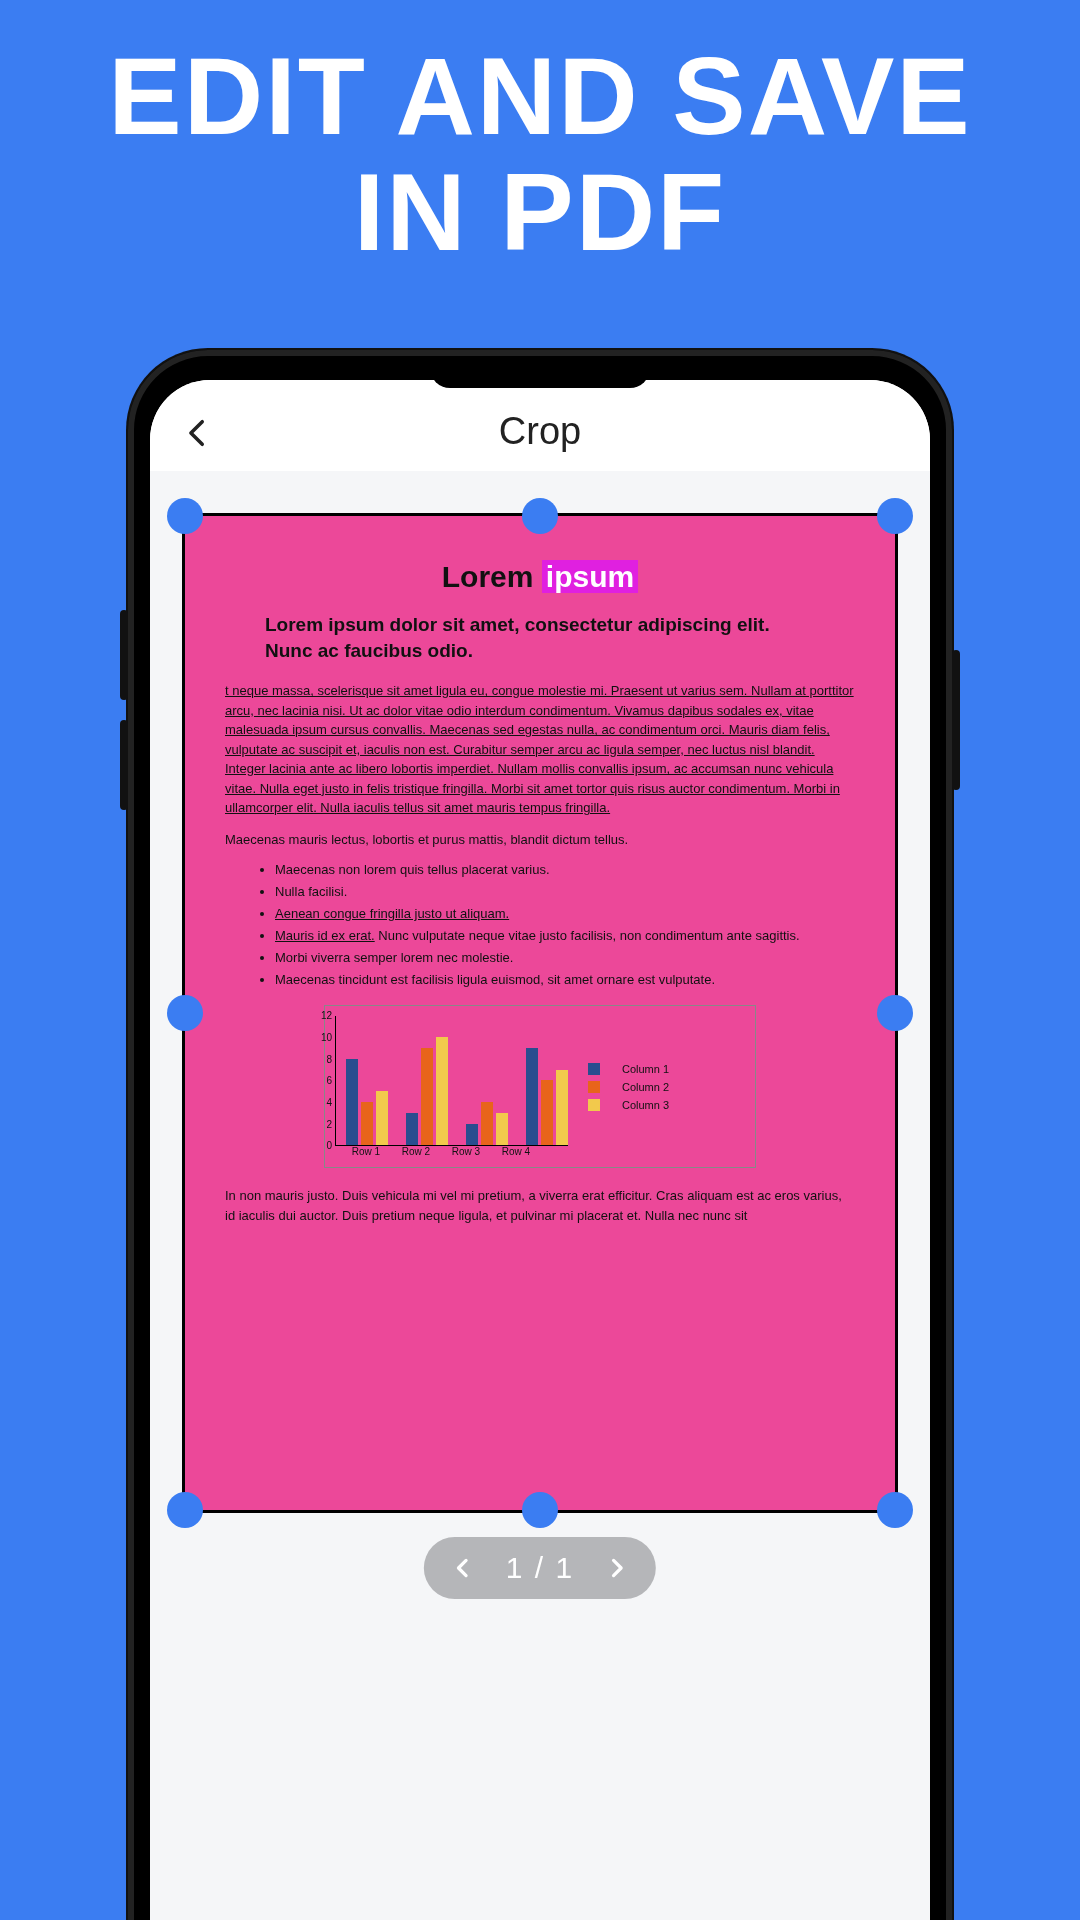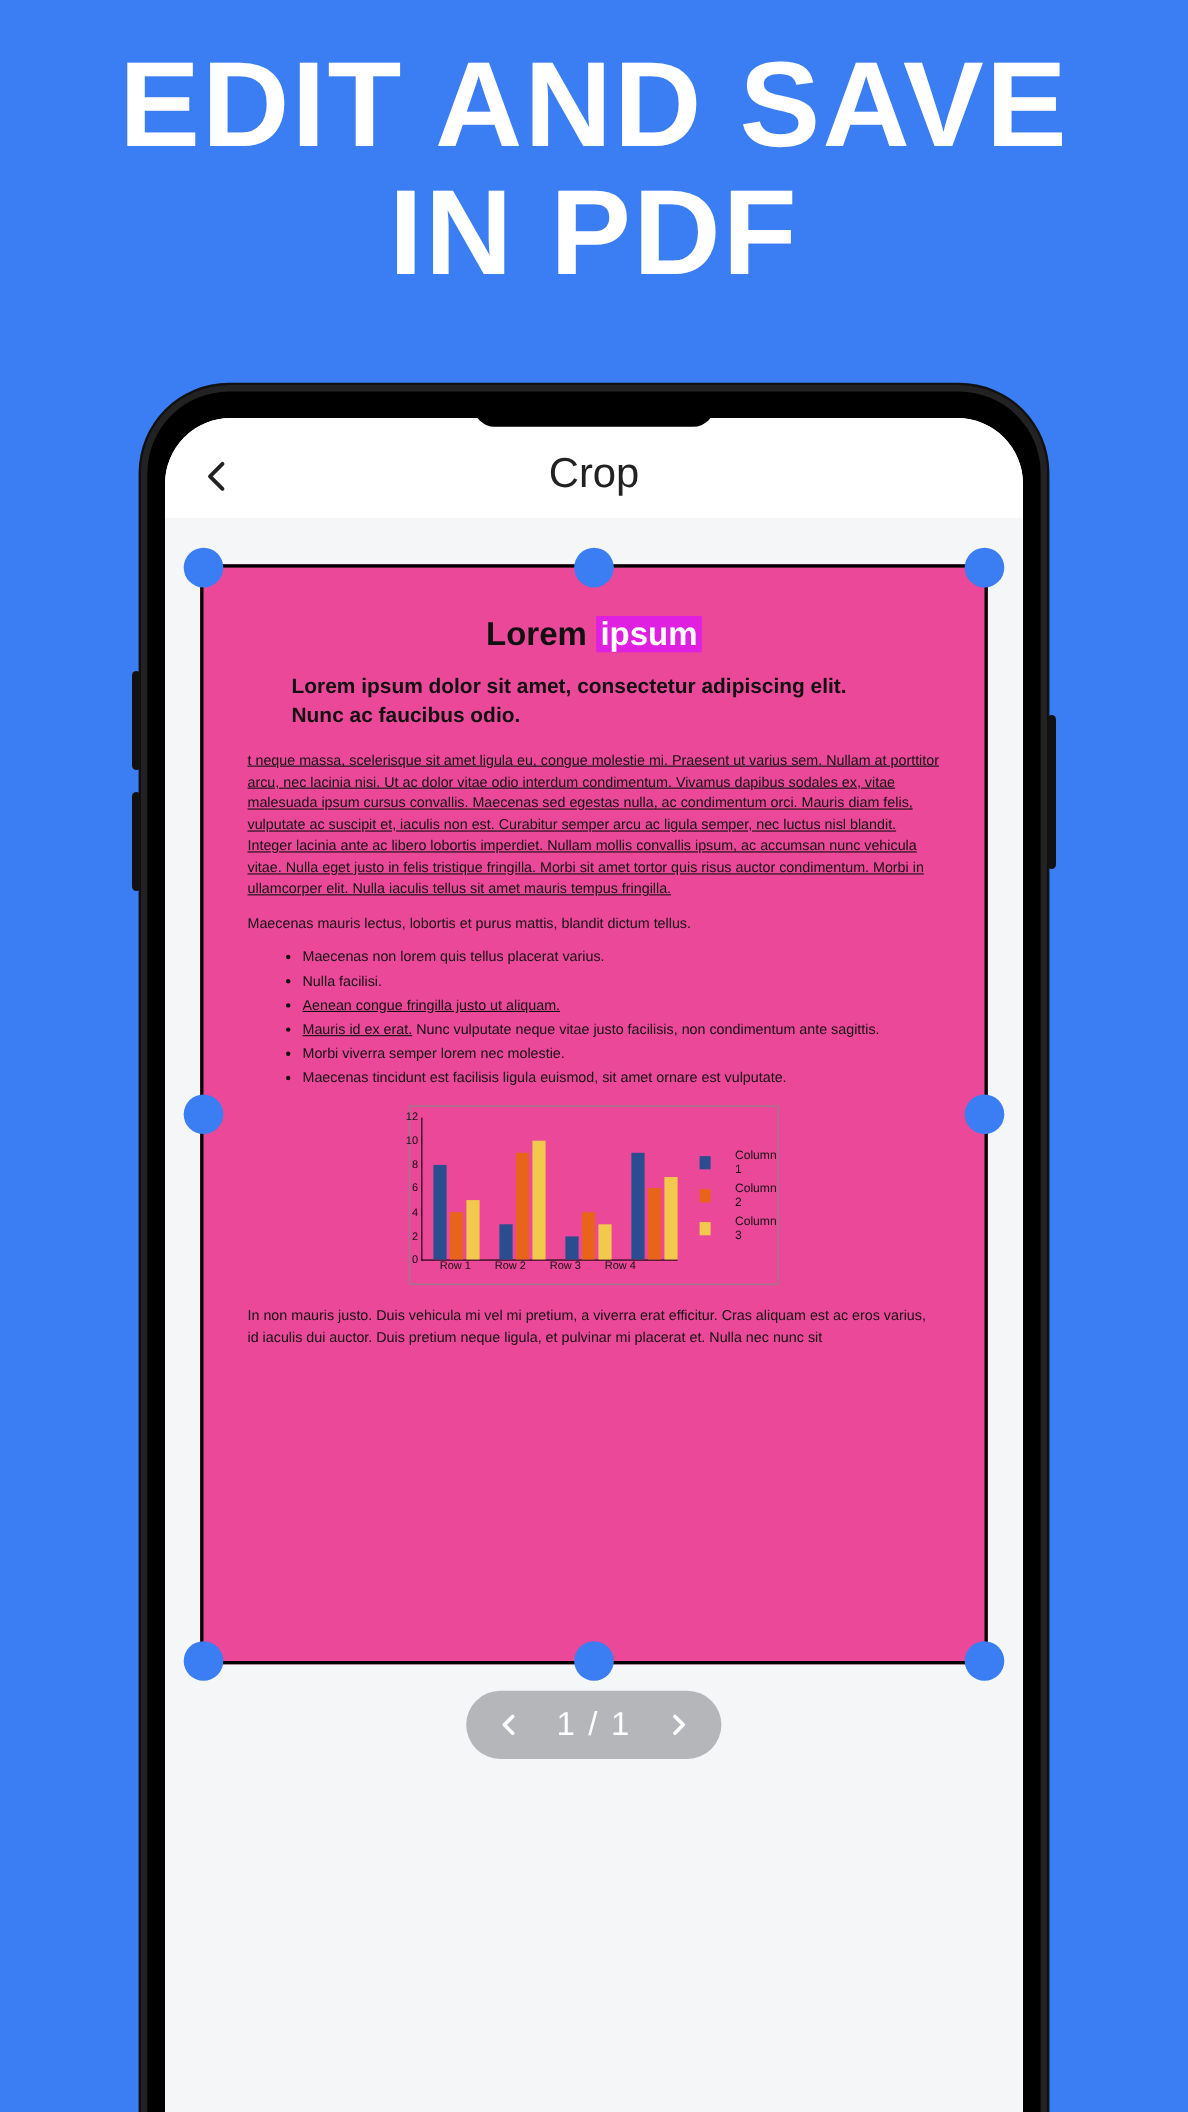--- a/index.html
+++ b/index.html
@@ -149,21 +149,21 @@
     list-style: disc;
     padding-left: 50px;
     margin-bottom: 14px;
   }
   ul.doc-list li {
     font-size: 13px;
     line-height: 1.7;
   }
   ul.doc-list li .u { text-decoration: underline; }
   .chart-wrap {
-    width: 336px;
+    width: 432px;
     margin: 8px auto 18px auto;
     border: 1px solid #888;
     display: flex;
     padding: 10px;
   }
   .chart {
     display: flex;
     align-items: flex-end;
     height: 130px;
     gap: 18px;

